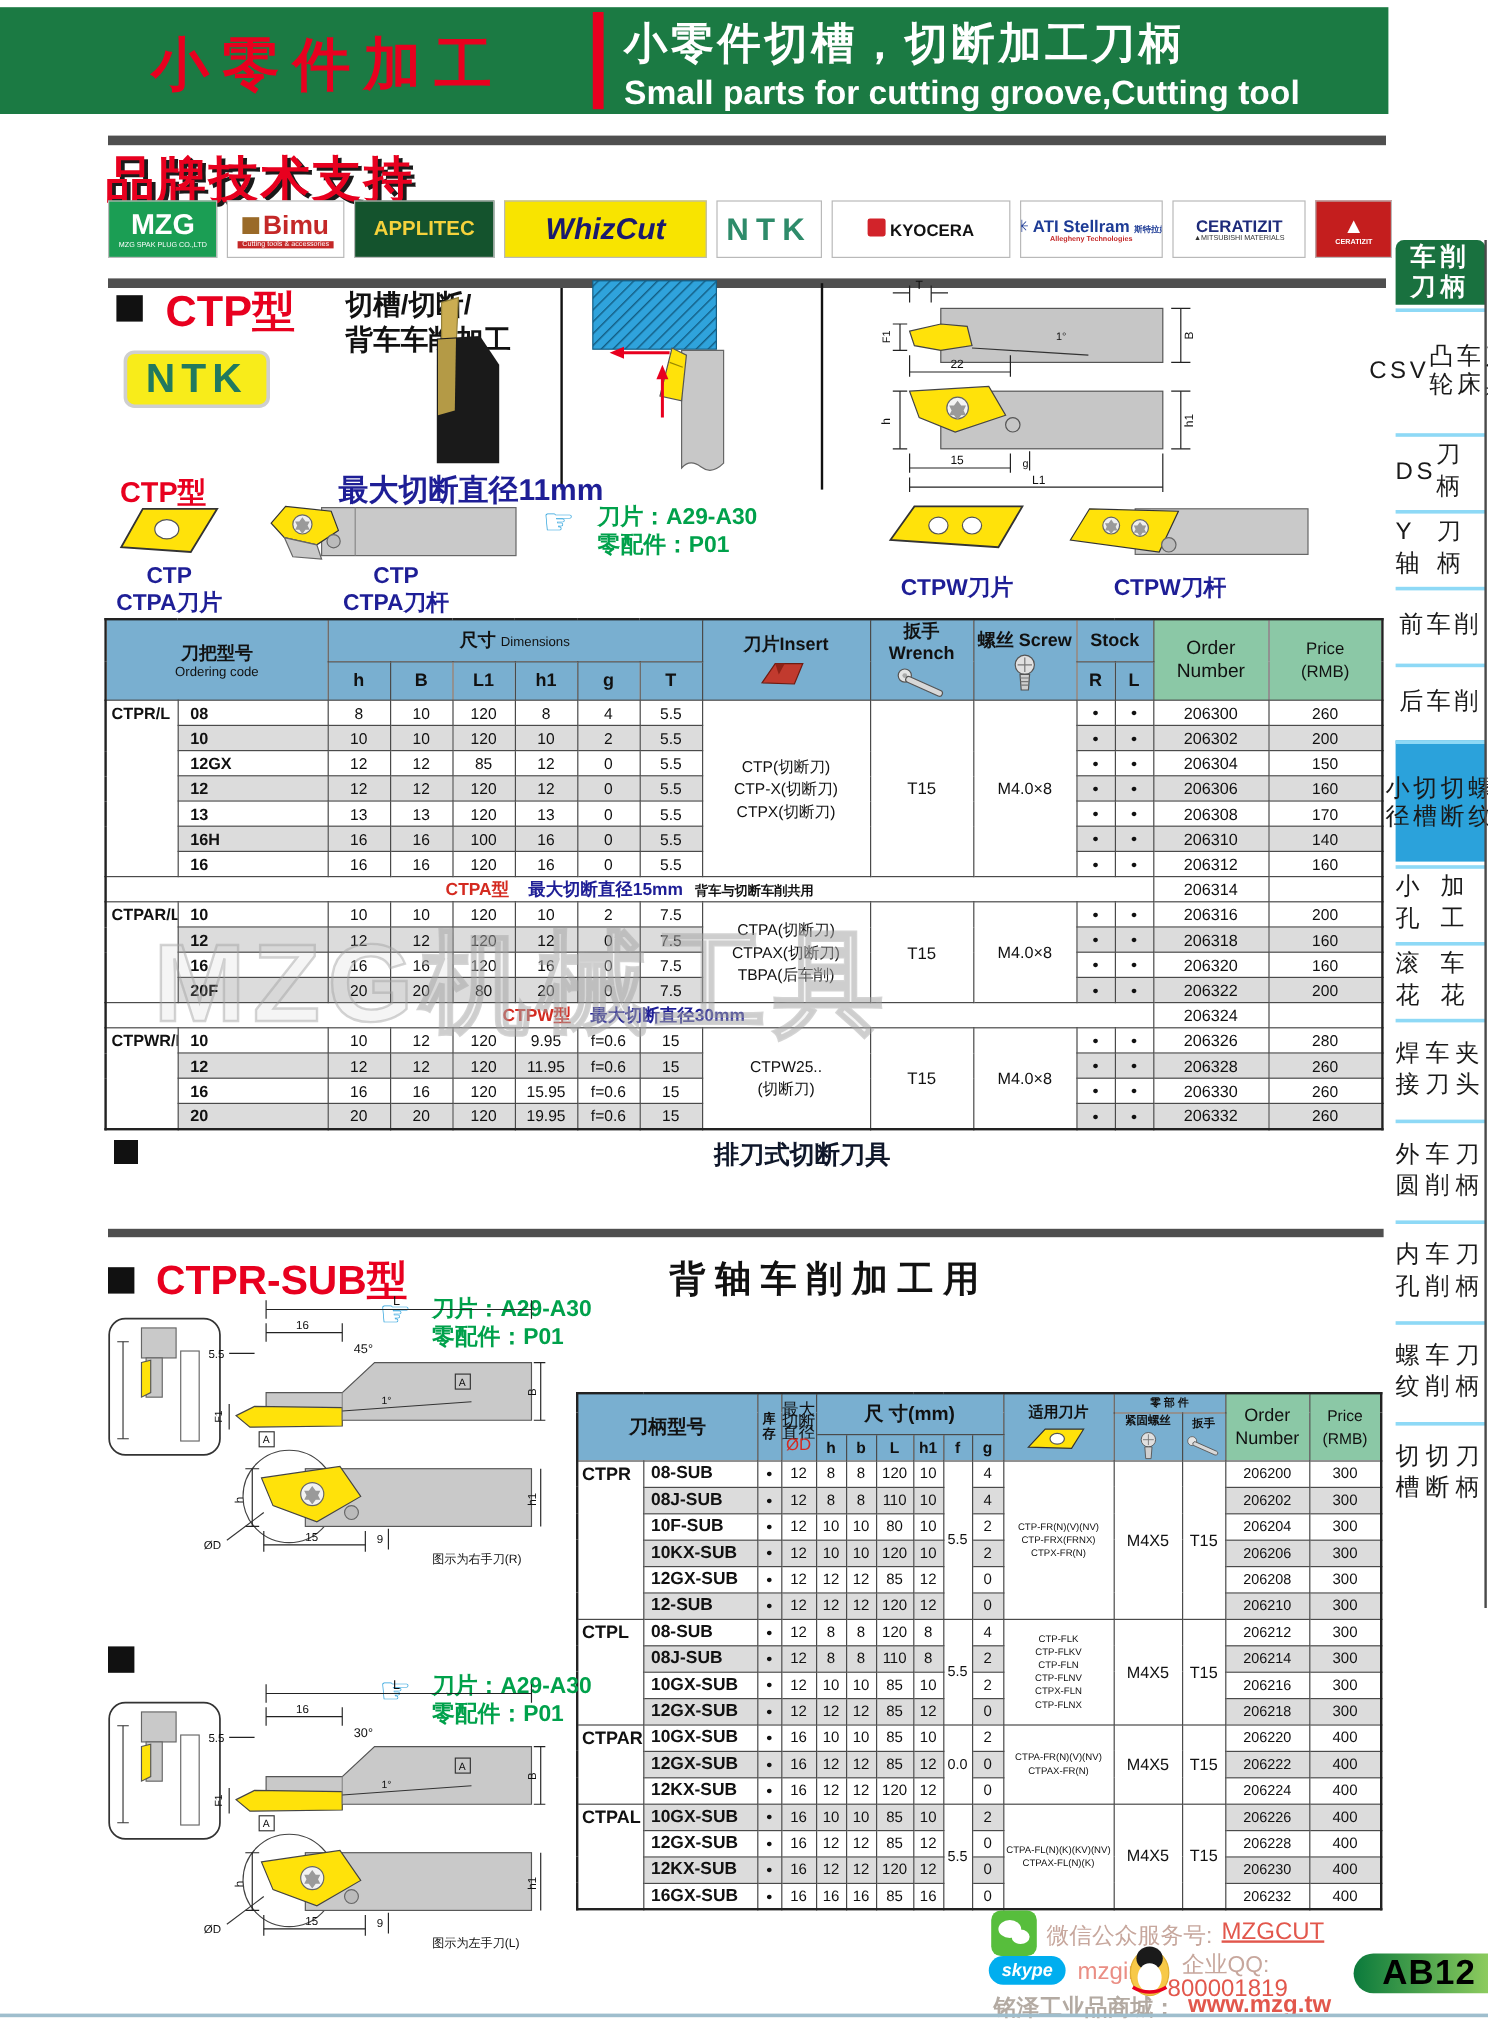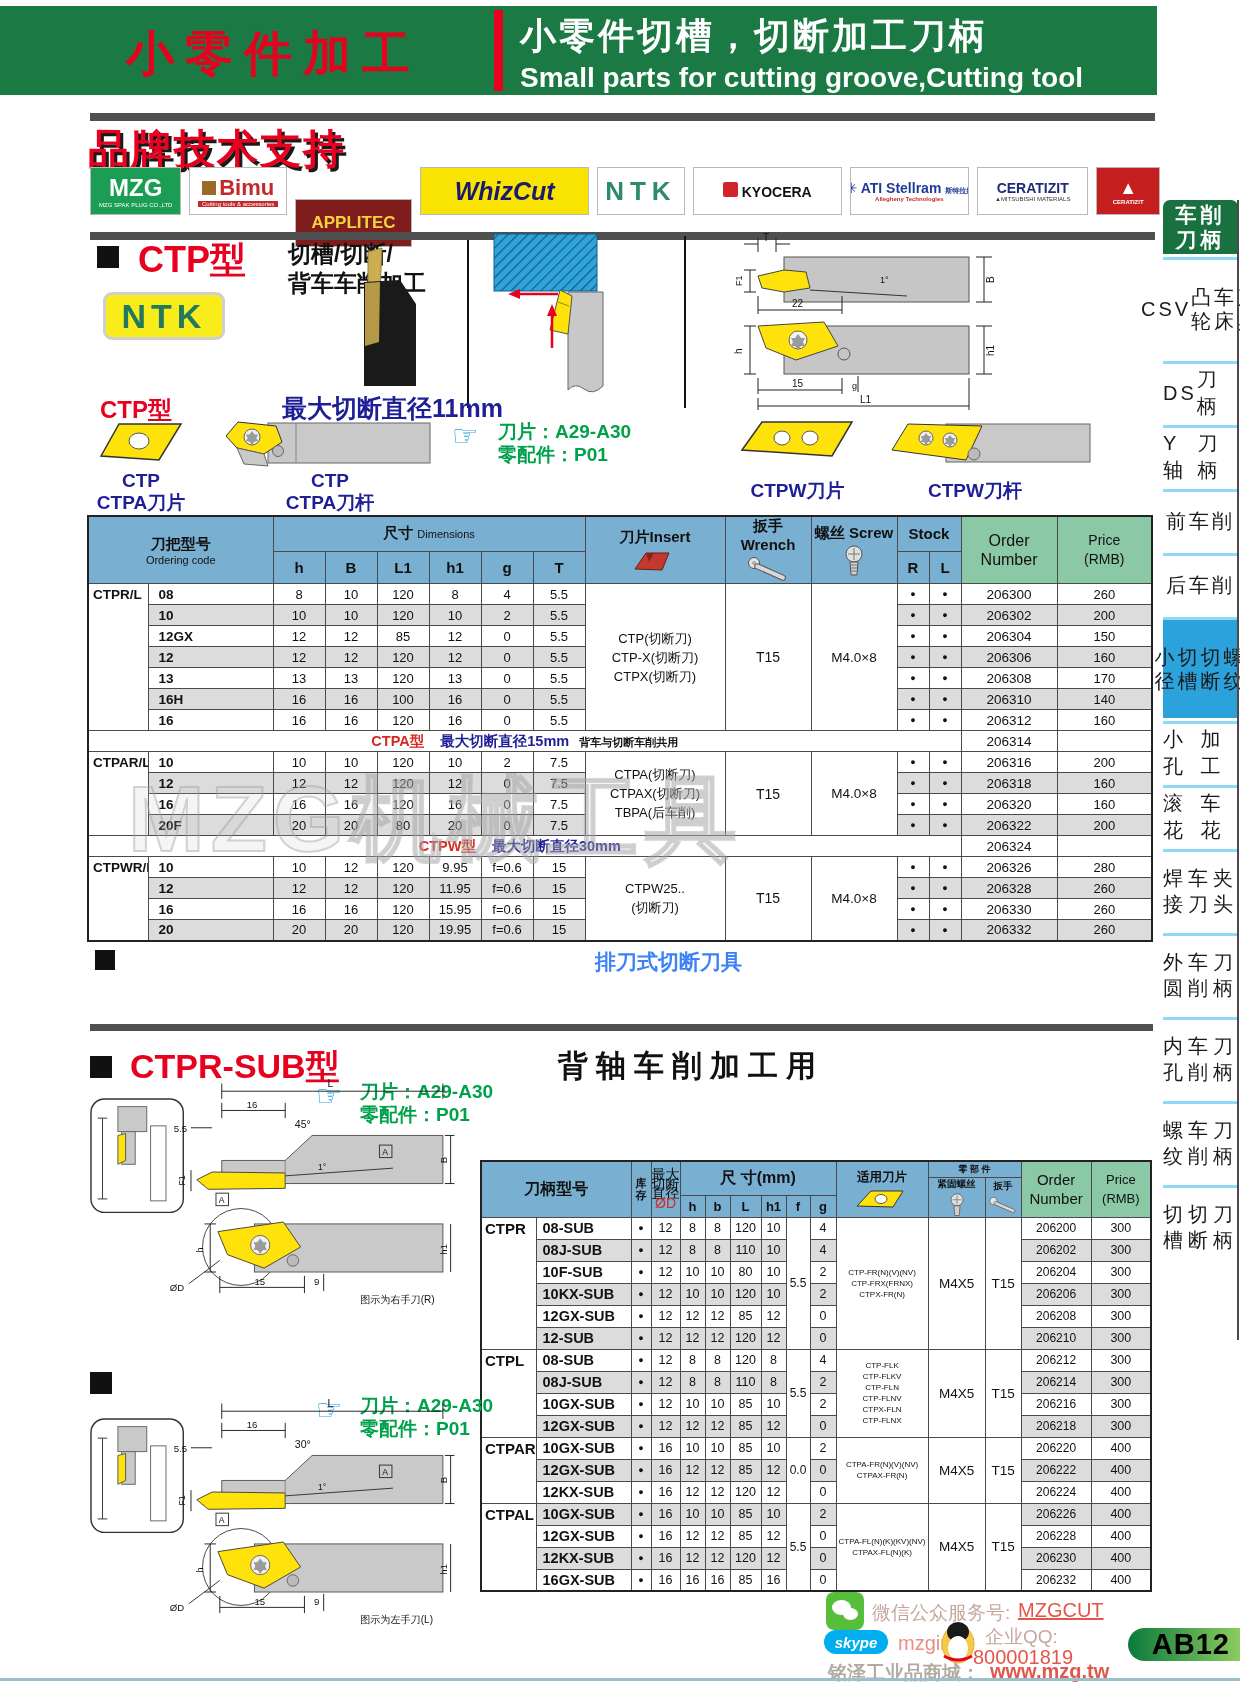--- a/index.html
+++ b/index.html
@@ -37,21 +37,21 @@
   .maxline-model { position:absolute; left:100px; top:394px; font-size:24px; font-weight:bold; color:#E8001F; }
   .maxline-text { position:absolute; left:282px; top:392px; font-size:25px; font-weight:bold; color:#1E1E96; }
 
   .note { position:absolute; font-size:19px; font-weight:bold; color:#00A14B; line-height:23px; }
   .hand { position:absolute; font-size:30px; color:#2FA3DC; font-weight:normal; }
 
   .cap { position:absolute; text-align:center; font-weight:bold; color:#1E1E96; font-size:19px; line-height:22px; }
 
   
   .ctps-model { position:absolute; left:133px; top:938px; font-size:31px; font-weight:bold; color:#E8001F; }
-  .ctps-desc { position:absolute; left:595px; top:948px; font-size:21px; font-weight:bold; color:#3b82f6; }
+  .ctps-desc { position:absolute; left:595px; top:948px; font-size:21px; font-weight:bold; color:#0f172a; }
   .sub-heading { position:absolute; font-size:34px; font-weight:bold; color:#E8001F; }
   .t2-title { position:absolute; left:558px; top:1046px; font-size:30px; font-weight:bold; color:#111; letter-spacing:8px; }
 
   
   table { border-collapse:collapse; table-layout:fixed; }
   #table1 { position:absolute; left:87px; top:515px; width:1064px; border:2px solid #222; }
   #table2 { position:absolute; left:480px; top:1160px; width:670px; border:2px solid #222; }
   #table1 th, #table1 td, #table2 th, #table2 td { border:1px solid #4a4a4a; padding:0; text-align:center; vertical-align:middle; overflow:hidden; color:#111; }
   .hb { background:#79AFD0; font-weight:bold; font-size:15px; }
   .hb .sm { font-weight:normal; font-size:11px; }
@@ -124,21 +124,21 @@
   <div class="brand-heading">品牌技术支持</div>
   <div class="logos" id="logos">
       <div class="logo" style="width:92px;background:#1B9E54;">
         <div class="big" style="font-size:24px;color:#fff;">MZG</div>
         <div class="tiny" style="color:#fff;">MZG SPAK PLUG CO.,LTD</div>
       </div>
       <div class="logo" style="width:98px;background:#fff;">
         <div class="big" style="font-size:22px;color:#C42828;"><span style="display:inline-block;width:14px;height:14px;background:#9a6a28;margin-right:3px;"></span>Bimu</div>
         <div class="tiny" style="background:#C42828;color:#fff;padding:0 4px;">Cutting tools &amp; accessories</div>
       </div>
-      <div class="logo" style="width:118px;background:#7f1d1d;margin-top:32px;">
+      <div class="logo" style="width:118px;background:#14532d;">
         <div class="big" style="font-size:17px;color:#F5D23C;">APPLITEC</div>
       </div>
       <div class="logo" style="width:170px;background:#F8E400;">
         <div class="big" style="font-size:25px;color:#1A1A6E;font-style:italic;">WhizCut</div>
       </div>
       <div class="logo" style="width:88px;background:#fff;">
         <div class="big" style="font-size:26px;color:#2E8B6A;letter-spacing:6px;">NTK</div>
       </div>
       <div class="logo" style="width:150px;background:#fff;">
         <div class="big" style="font-size:14px;color:#111;"><span style="display:inline-block;width:15px;height:15px;background:#D2232A;margin-right:4px;border-radius:2px;"></span>KYOCERA</div>

